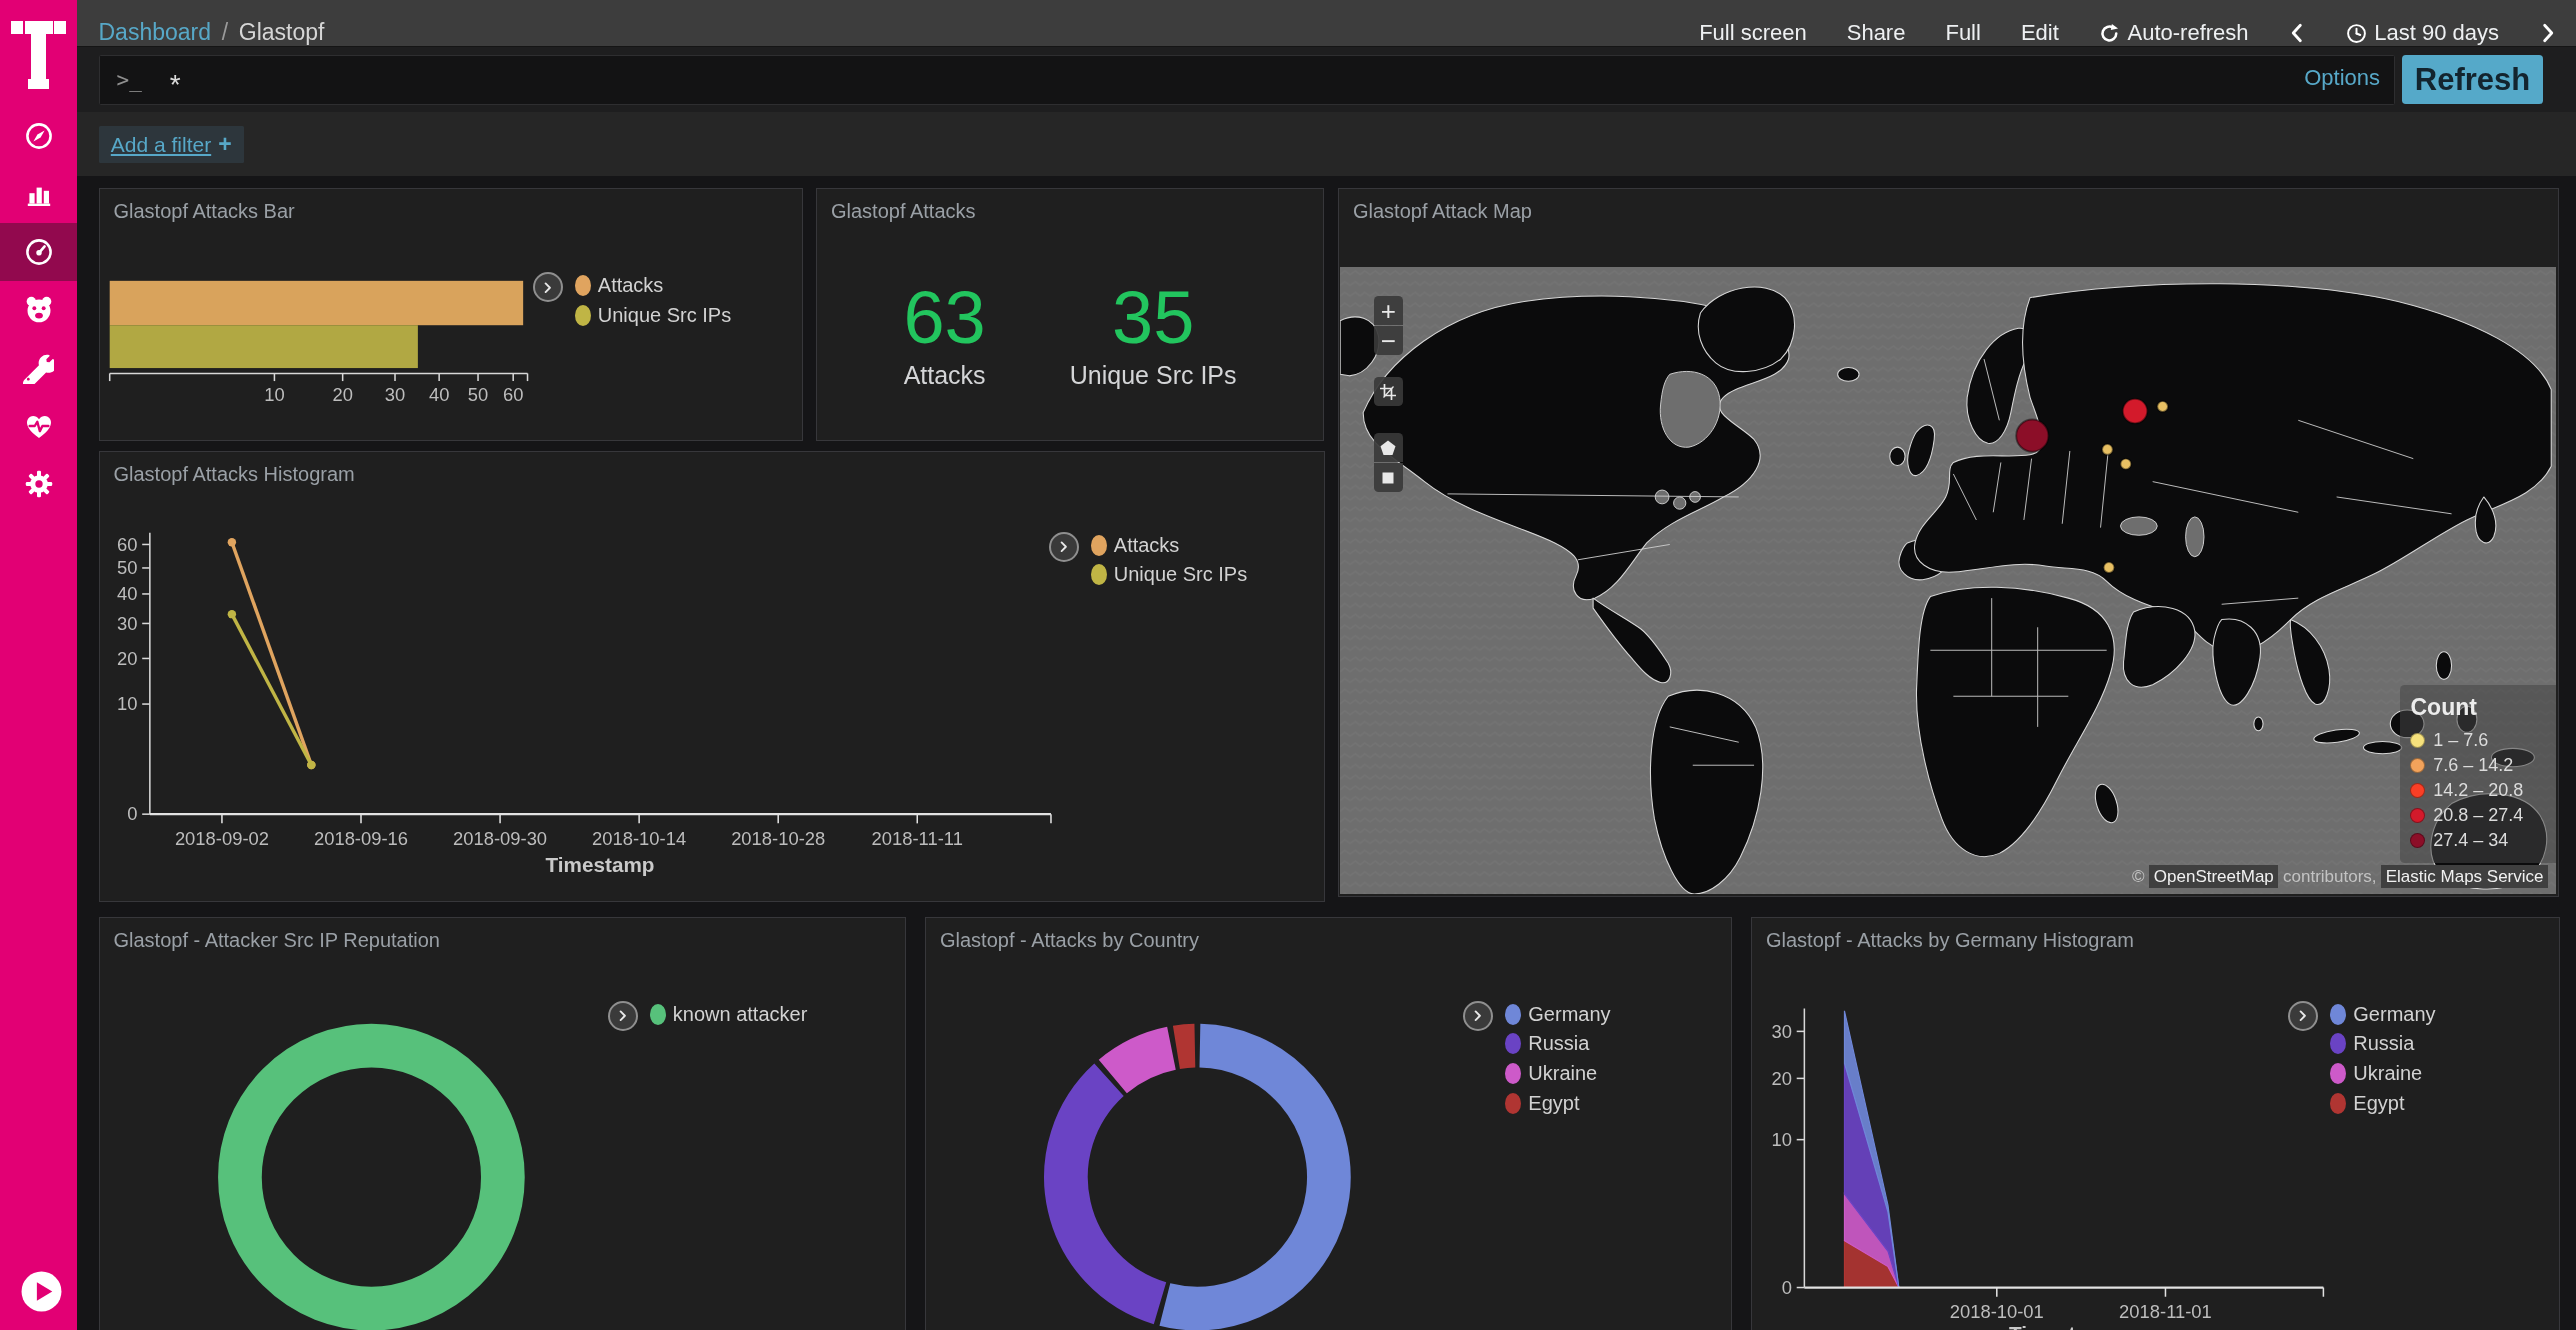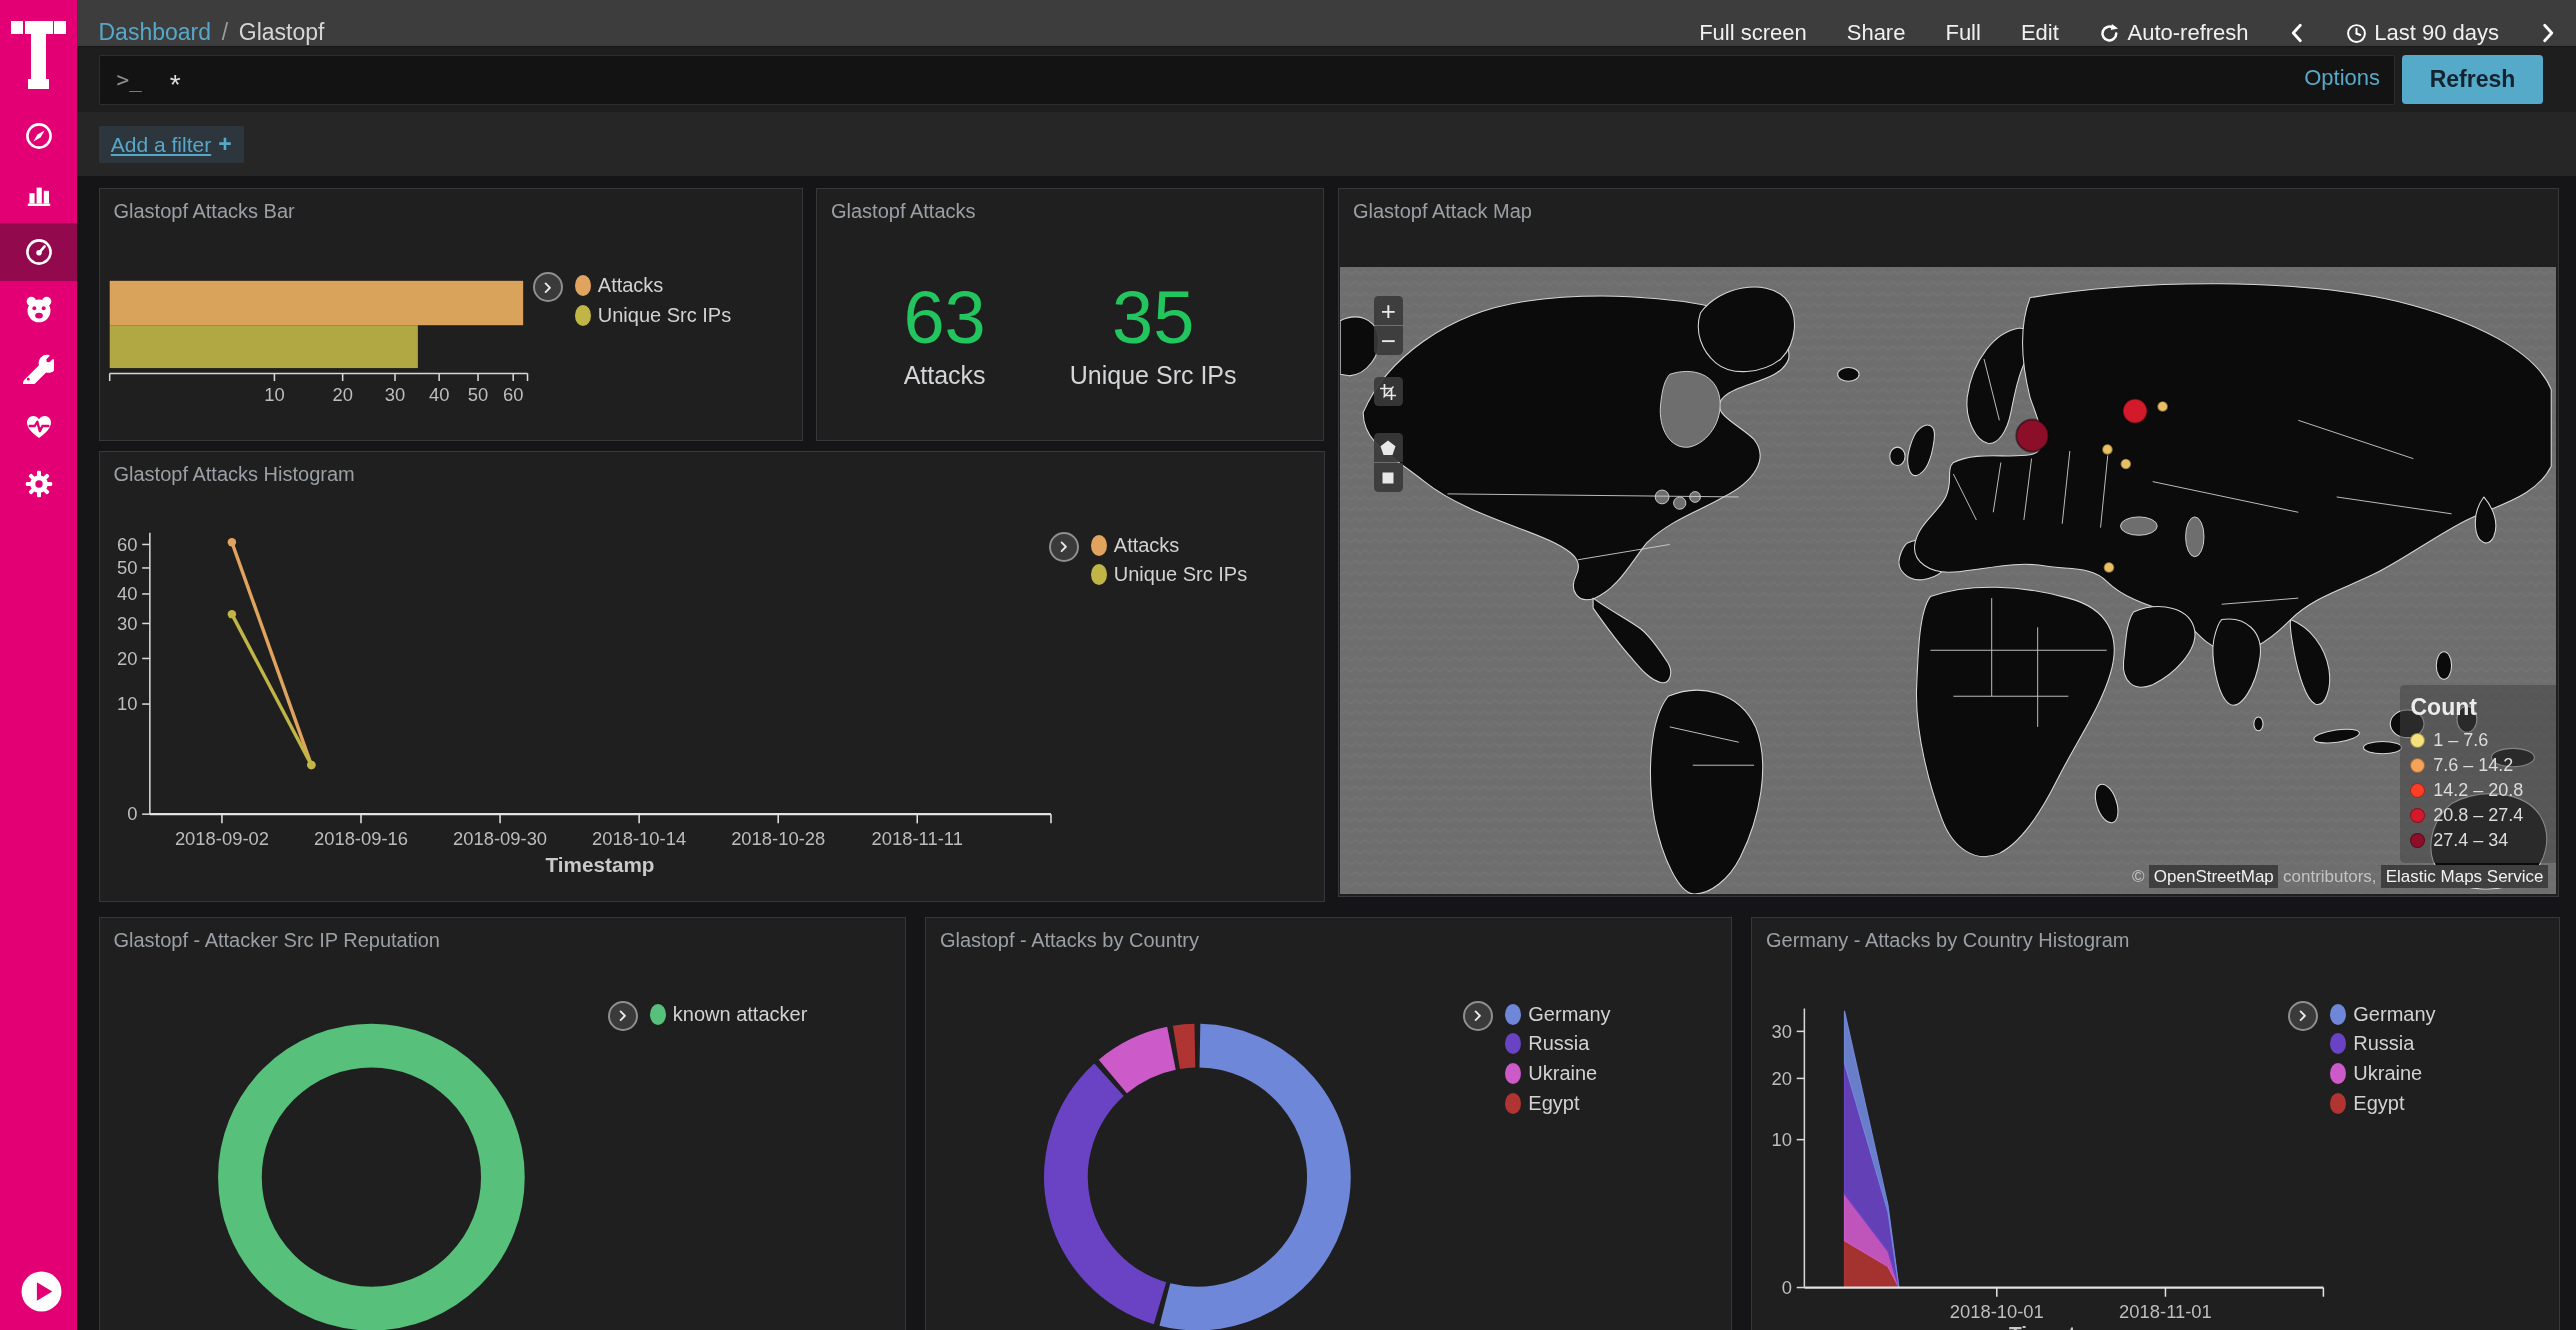--- a/index.html
+++ b/index.html
@@ -25,21 +25,21 @@
   .topmenu{margin-left:auto;margin-right:20px;display:flex;align-items:center;gap:40px;}
   .menu-item{font-size:22px;color:#eef0f2;display:flex;align-items:center;gap:7.7px;white-space:nowrap;}
   .querybar{position:absolute;left:0;top:46px;width:2499px;height:66px;background:#1e1e1f;
             border-top:0.8px solid #151515;}
   .query-input{position:absolute;left:21.5px;top:8.4px;width:2294px;height:48px;background:#131314;
                border:0.8px solid #2e2e30;border-radius:1.5px;display:flex;align-items:center;}
   .prompt{font-family:"DejaVu Sans Mono",monospace;font-size:21px;color:#8f8f8f;margin-left:17px;}
   .query-text{font-size:28px;color:#dcdcdc;margin-left:28px;position:relative;top:4.6px;}
   .options-link{position:absolute;right:196px;top:18.4px;font-size:22px;color:#57a8c8;}
   .refresh-btn{position:absolute;left:2325px;top:8.4px;width:141px;height:49px;background:#55a9c9;
-               color:#13242e;font-size:23px;font-weight:bold;border:none;border-radius:3.8px;
+               color:#13242e;font-size:31px;font-weight:bold;border:none;border-radius:3.8px;
                display:flex;align-items:center;justify-content:center;font-family:inherit;}
   .filterbar{position:absolute;left:0;top:112px;width:2499px;height:64px;background:#262626;
              border-bottom:0.8px solid #121212;}
   .add-filter{position:absolute;left:21.5px;top:14px;height:37px;display:inline-flex;align-items:center;
               gap:7px;background:#2d363c;padding:0 12.3px;border-radius:1.5px;}
   .add-filter a{font-size:21px;color:#57a8c8;text-decoration:underline;}
   .add-filter .plus{font-size:23px;font-weight:bold;color:#57a8c8;}
   
   .canvas{position:absolute;left:0;top:176px;width:2499px;height:1155px;background:#151517;}
   .panel{position:absolute;background:#1f1f1f;border:0.8px solid #37373b;overflow:hidden;}
@@ -529,21 +529,21 @@
               </div>
               <div class="legend-row">
                 <span class="legend-dot" style="background: rgb(176, 53, 50);"></span>
                 <span class="legend-label">Egypt</span>
               </div>
             </div>
           </div>
         </div>
 
       <div class="panel" id="panel-country-histogram" style="left:1674px;top:741px;width:807px;height:414px;">
-        <span class="panel-title">Germany - Attacks by Country Histogram</span>
+        <span class="panel-title">Glastopf - Attacks by Germany Histogram</span>
         <svg id="svg-country-histogram" width="807" height="414" style="position:absolute;left:0;top:0;" viewBox="0 0 1052 540">
             <path d="M 120.28399999999999 421 L 177.06 454.7199706745026 L 191.254 482 L 191.254 482 L 177.06 482 L 120.28399999999999 482 Z" fill="#b03532" fill-opacity="0.92" stroke="#b03532" stroke-width="1.5"></path>
             <path d="M 120.28399999999999 360 L 177.06 434.7496031762695 L 191.254 482 L 191.254 482 L 177.06 454.7199706745026 L 120.28399999999999 421 Z" fill="#cd5ac9" fill-opacity="0.92" stroke="#cd5ac9" stroke-width="1.5"></path>
             <path d="M 120.28399999999999 189.45427707792413 L 177.06 383.6404554707577 L 191.254 482 L 191.254 482 L 177.06 434.7496031762695 L 120.28399999999999 360 Z" fill="#6a43c4" fill-opacity="0.92" stroke="#6a43c4" stroke-width="1.5"></path>
             <path d="M 120.28399999999999 121.11913323092341 L 177.06 374.59841714388006 L 191.254 482 L 191.254 482 L 177.06 383.6404554707577 L 120.28399999999999 189.45427707792413 Z" fill="#6f87d8" fill-opacity="0.92" stroke="#6f87d8" stroke-width="1.5"></path>
             <line x1="68" y1="118" x2="68" y2="482" stroke="#d8d8d8" stroke-width="2"></line>
             <line x1="58" y1="482" x2="68" y2="482" stroke="#d8d8d8" stroke-width="2"></line>
             <text x="52" y="490" text-anchor="end" font-size="24" fill="#bdbdbd">0</text>
             <line x1="58" y1="289.1010627297288" x2="68" y2="289.1010627297288" stroke="#d8d8d8" stroke-width="2"></line>
             <text x="52" y="297.1010627297288" text-anchor="end" font-size="24" fill="#bdbdbd">10</text>

